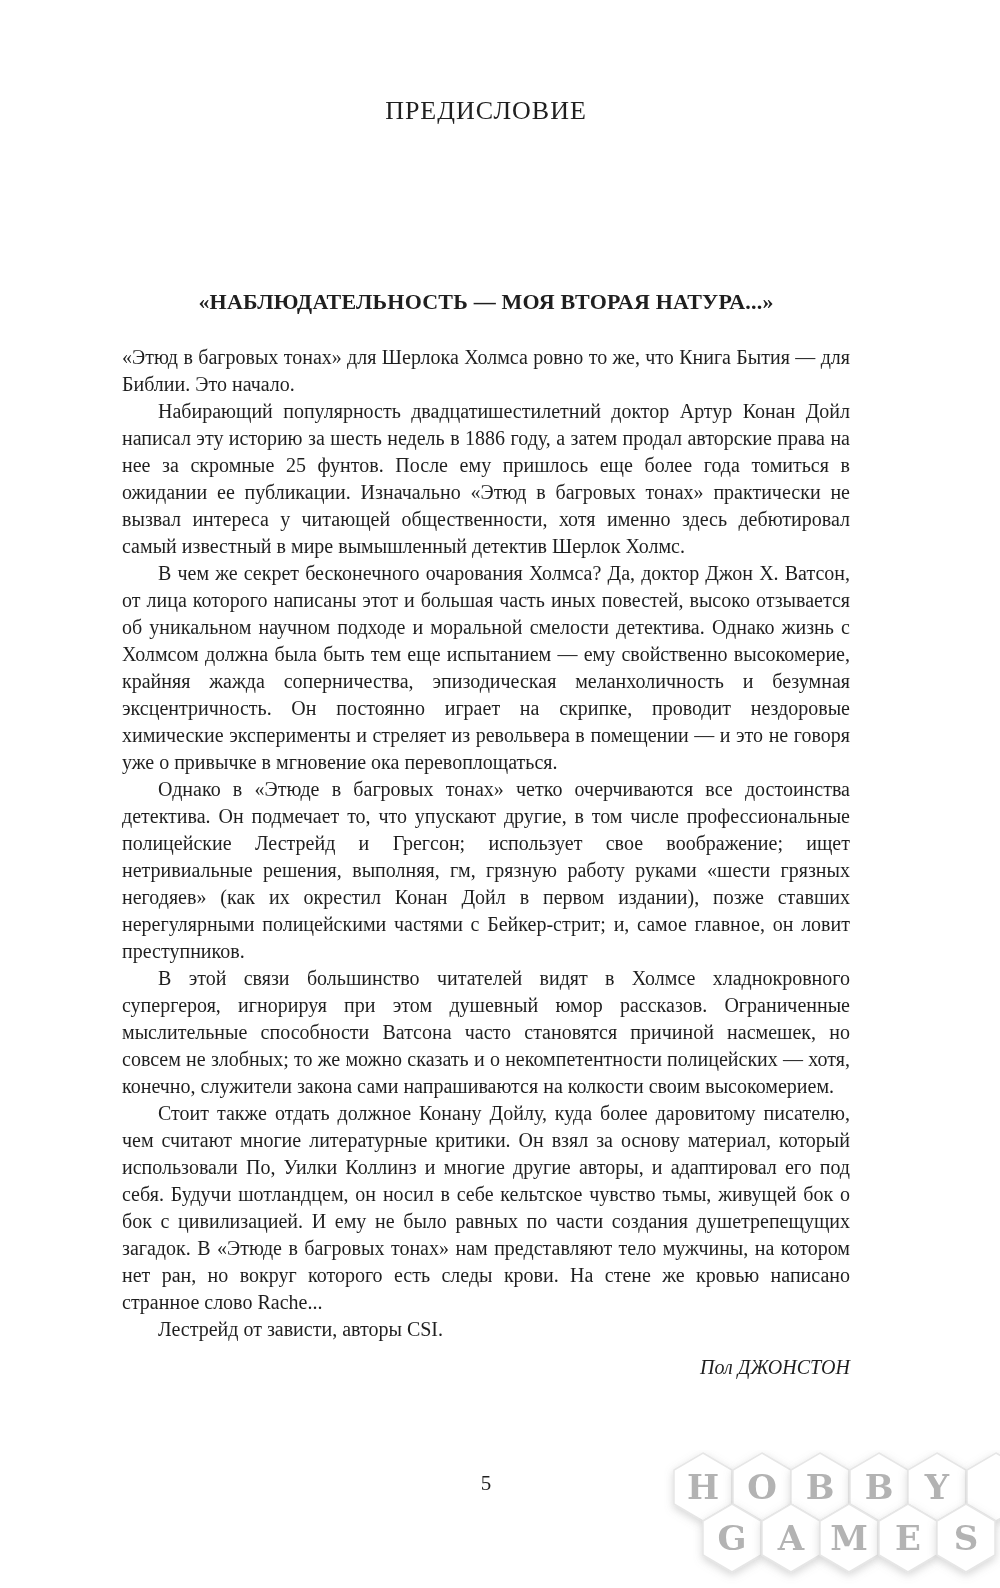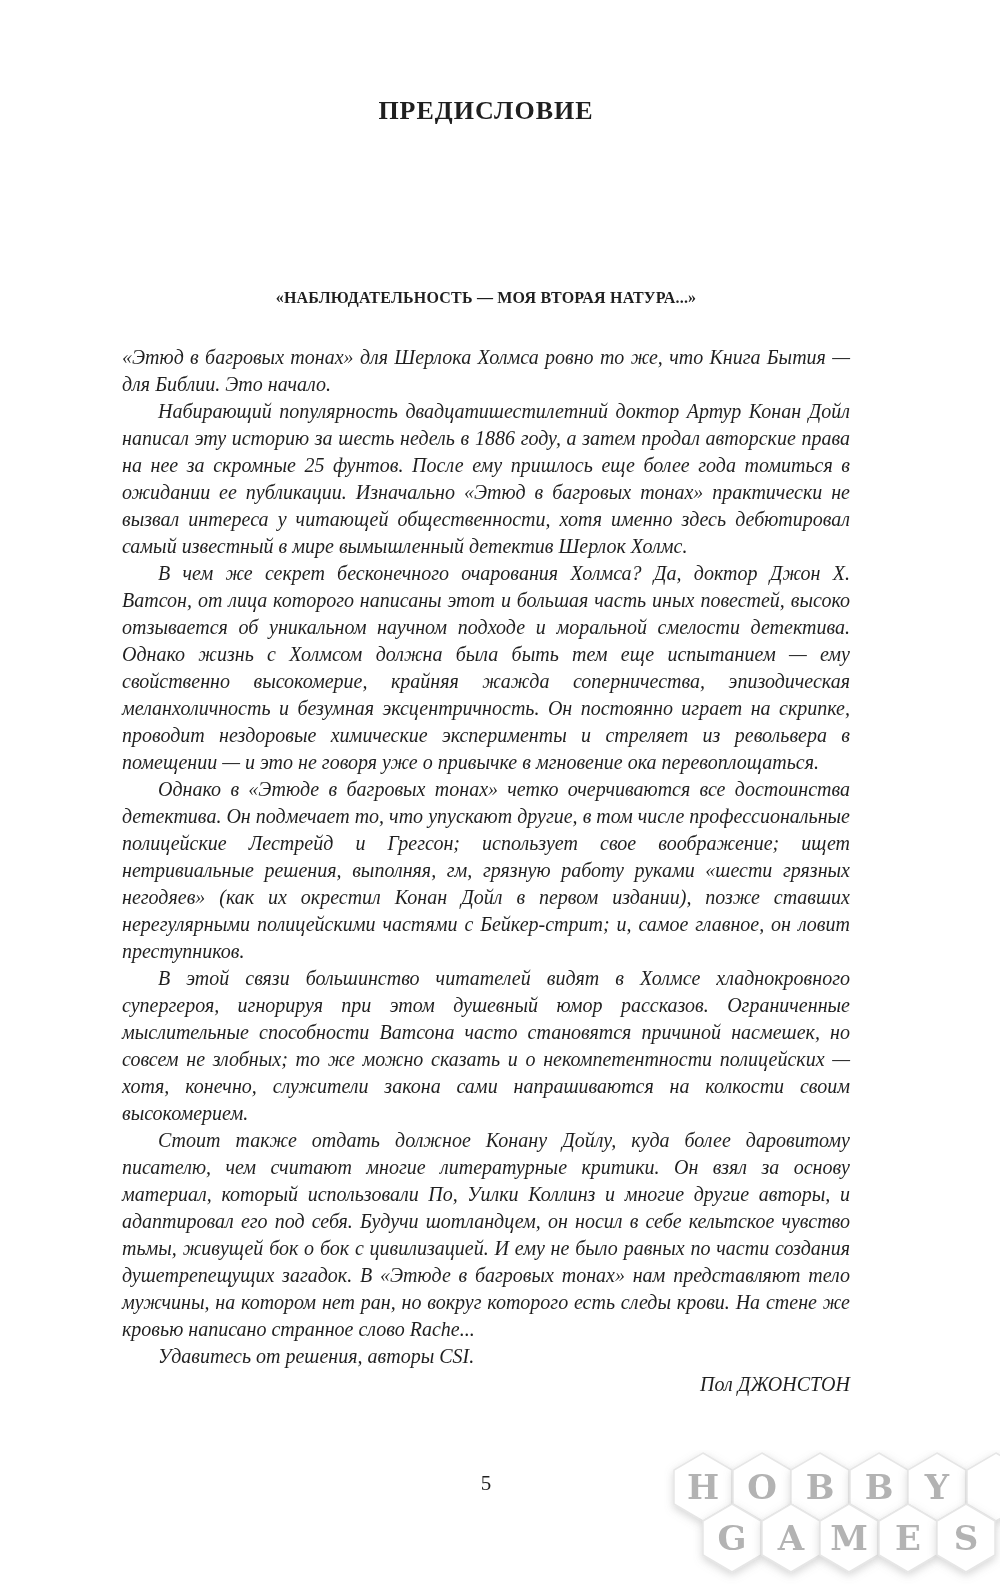--- a/index.html
+++ b/index.html
@@ -15,39 +15,39 @@
     background:var(--background);
     position:relative;overflow:hidden;
     font-family:"Liberation Serif","DejaVu Serif",serif;
     color:var(--text);
   }
   .page{position:absolute;inset:0;}
 
   .doc-title{
     position:absolute;top:96px;left:122px;width:728px;
     margin:0;text-align:center;
-    font-size:26px;font-weight:bold;letter-spacing:1px;
+    font-size:26px;font-weight:normal;letter-spacing:1px;
   }
   .section-heading{
     position:absolute;top:289px;left:62px;width:848px;
     margin:0;text-align:center;
-    font-size:16px;font-weight:bold;letter-spacing:0.2px;
+    font-size:22px;font-weight:bold;letter-spacing:0.2px;
   }
   .body-text{
     position:absolute;left:122px;top:344px;width:728px;
     font-size:20px;line-height:27px;
     text-align:justify;
   }
-  .body-text p{margin:0;text-indent:36px;font-style:italic;}
+  .body-text p{margin:0;text-indent:36px;}
   .body-text p.first{text-indent:0;}
   .body-text p.sig{
     text-indent:0;text-align:right;
     font-style:italic;line-height:28px;
   }
-  .body-text p.sig-author{}
+  .body-text p.sig-author{margin-top:10px;}
   .page-number{
     position:absolute;top:1471px;left:122px;width:728px;
     text-align:center;font-size:21px;
   }
   .watermark{position:absolute;left:645px;top:1450px;}
   .watermark polygon{
     fill:var(--wm_tile_fill);
     stroke:var(--wm_tile_stroke);
     stroke-width:1.5;
   }
@@ -67,21 +67,21 @@
 
   <h2 class="section-heading">«НАБЛЮДАТЕЛЬНОСТЬ — МОЯ ВТОРАЯ НАТУРА...»</h2>
 
   <div class="body-text">
     <p class="first">«Этюд в багровых тонах» для Шерлока Холмса ровно то же, что Книга Бытия — для Библии. Это начало.</p>
     <p>Набирающий популярность двадцатишестилетний доктор Артур Конан Дойл написал эту историю за шесть недель в 1886 году, а затем продал авторские права на нее за скромные 25 фунтов. После ему пришлось еще более года томиться в ожидании ее публикации. Изначально «Этюд в багровых тонах» практически не вызвал интереса у читающей общественности, хотя именно здесь дебютировал самый известный в мире вымышленный детектив Шерлок Холмс.</p>
     <p>В чем же секрет бесконечного очарования Холмса? Да, доктор Джон Х. Ватсон, от лица которого написаны этот и большая часть иных повестей, высоко отзывается об уникальном научном подходе и моральной смелости детектива. Однако жизнь с Холмсом должна была быть тем еще испытанием — ему свойственно высокомерие, крайняя жажда соперничества, эпизодическая меланхоличность и безумная эксцентричность. Он постоянно играет на скрипке, проводит нездоровые химические эксперименты и стреляет из револьвера в помещении — и это не говоря уже о привычке в мгновение ока перевоплощаться.</p>
     <p>Однако в «Этюде в багровых тонах» четко очерчиваются все достоинства детектива. Он подмечает то, что упускают другие, в том числе профессиональные полицейские Лестрейд и Грегсон; использует свое воображение; ищет нетривиальные решения, выполняя, гм, грязную работу руками «шести грязных негодяев» (как их окрестил Конан Дойл в первом издании), позже ставших нерегулярными полицейскими частями с Бейкер-стрит; и, самое главное, он ловит преступников.</p>
     <p>В этой связи большинство читателей видят в Холмсе хладнокровного супергероя, игнорируя при этом душевный юмор рассказов. Ограниченные мыслительные способности Ватсона часто становятся причиной насмешек, но совсем не злобных; то же можно сказать и о некомпетентности полицейских — хотя, конечно, служители закона сами напрашиваются на колкости своим высокомерием.</p>
     <p>Стоит также отдать должное Конану Дойлу, куда более даровитому писателю, чем считают многие литературные критики. Он взял за основу материал, который использовали По, Уилки Коллинз и многие другие авторы, и адаптировал его под себя. Будучи шотландцем, он носил в себе кельтское чувство тьмы, живущей бок о бок с цивилизацией. И ему не было равных по части создания душетрепещущих загадок. В «Этюде в багровых тонах» нам представляют тело мужчины, на котором нет ран, но вокруг которого есть следы крови. На стене же кровью написано странное слово Rache...</p>
-    <p>Удавитесь от решения, авторы CSI.</p>
+    <p>Лестрейд от зависти, авторы CSI.</p>
     <p class="sig sig-author">Пол ДЖОНСТОН</p>
   </div>
 
   <div class="page-number">5</div>
 
   <svg class="watermark" width="400" height="140" viewBox="0 0 400 140" aria-hidden="true">
     <defs>
       <filter id="tileShadow" x="-40%" y="-40%" width="180%" height="180%">
         <feDropShadow dx="0" dy="3" stdDeviation="4" flood-color="#888888" flood-opacity="0.35"></feDropShadow>
       </filter>

